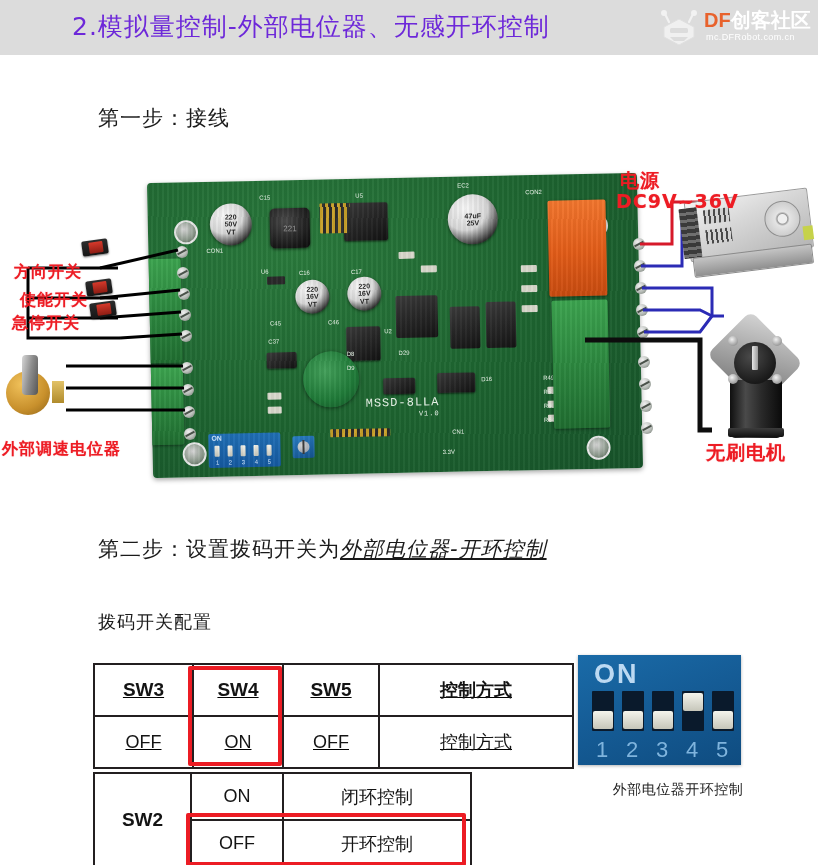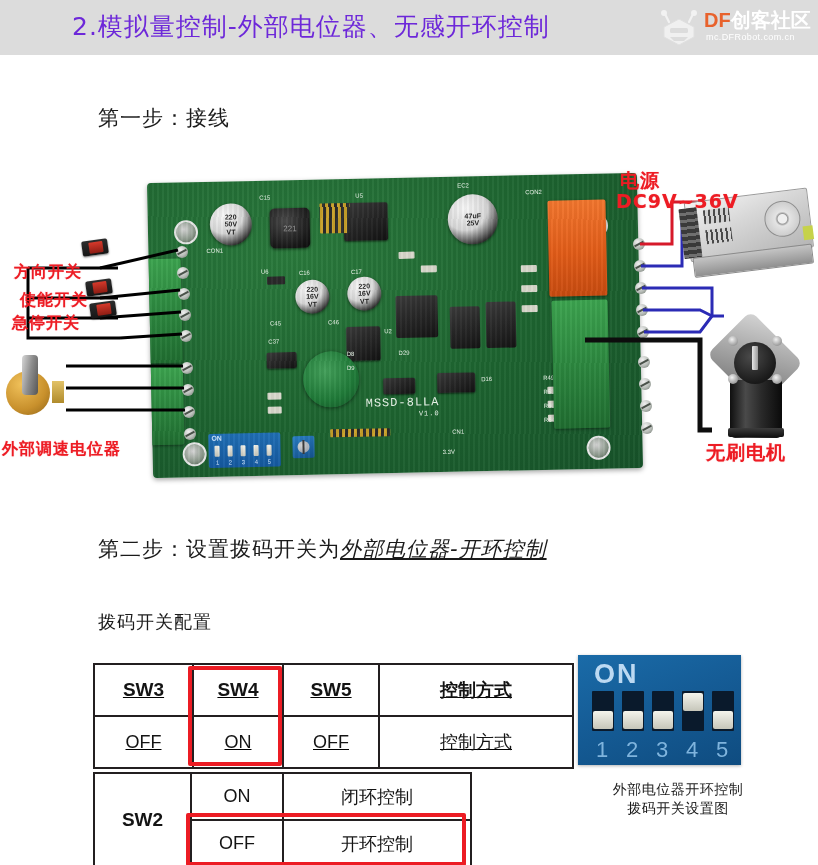--- a/index.html
+++ b/index.html
@@ -789,14 +789,13 @@
     <span style="left:18px;">1</span>
     <span style="left:48px;">2</span>
     <span style="left:78px;">3</span>
     <span style="left:108px;">4</span>
     <span style="left:138px;">5</span>
   </div>
 </div>
 
 <div class="dip-caption">
   <div>外部电位器开环控制</div>
-  <div>拨码开关设置图</div>
 </div>
 
 </body></html>

